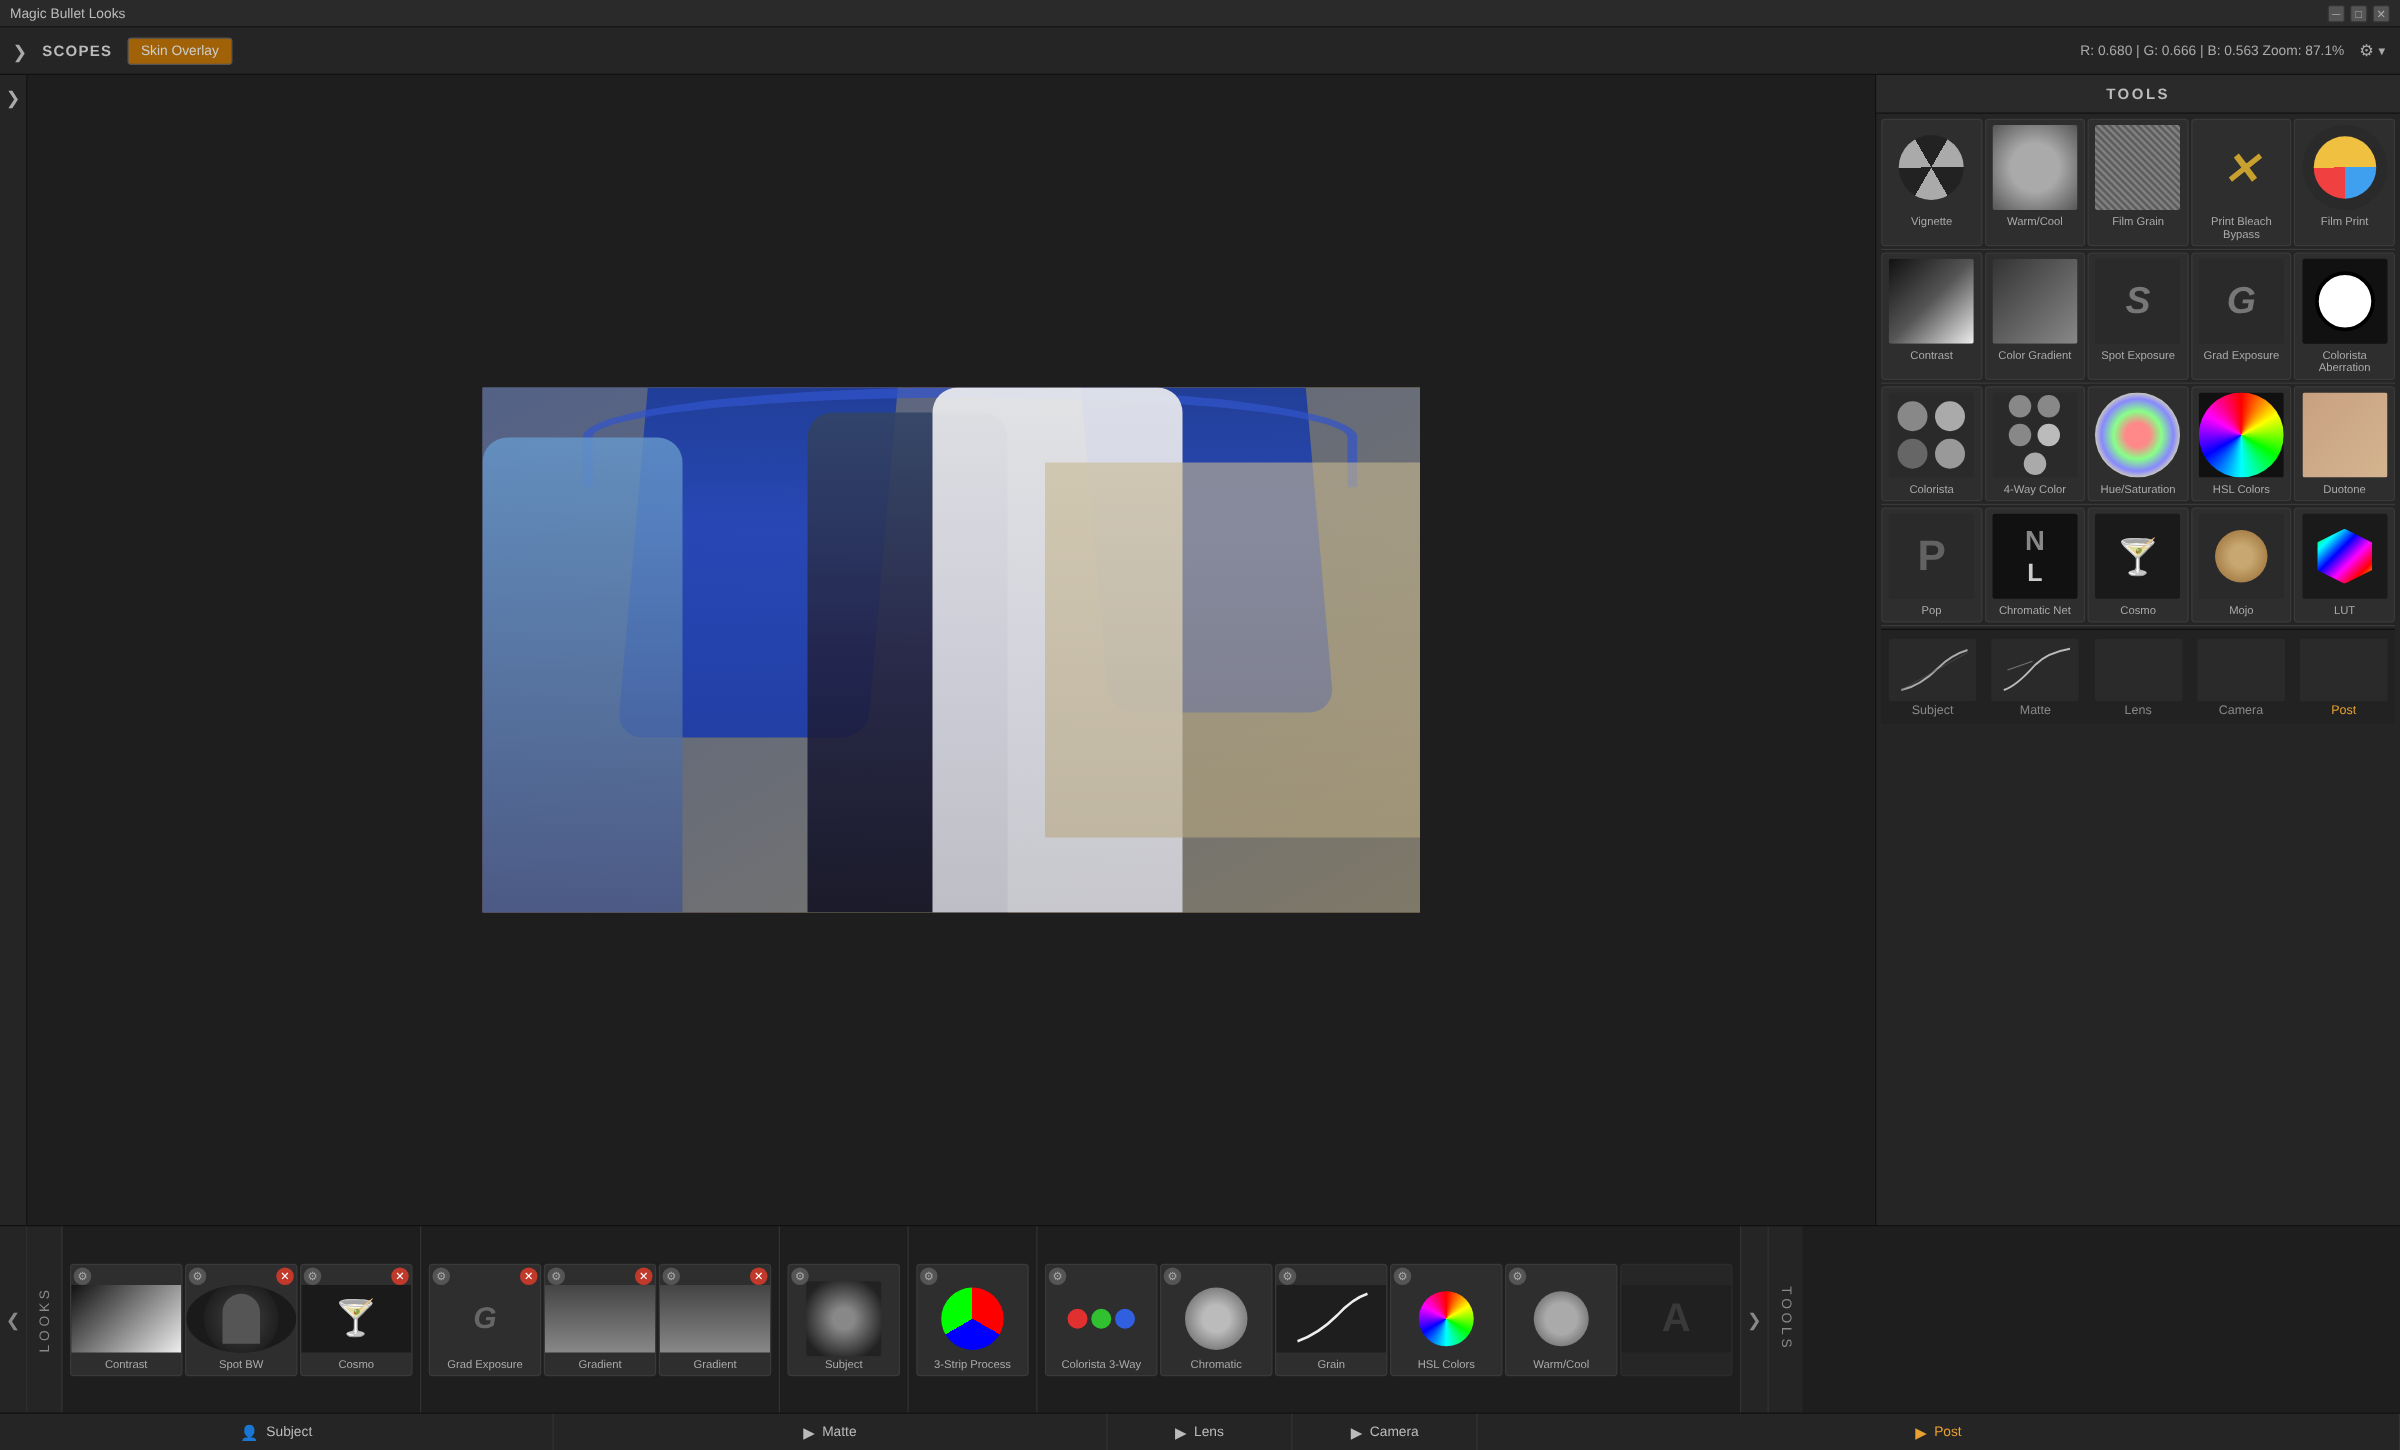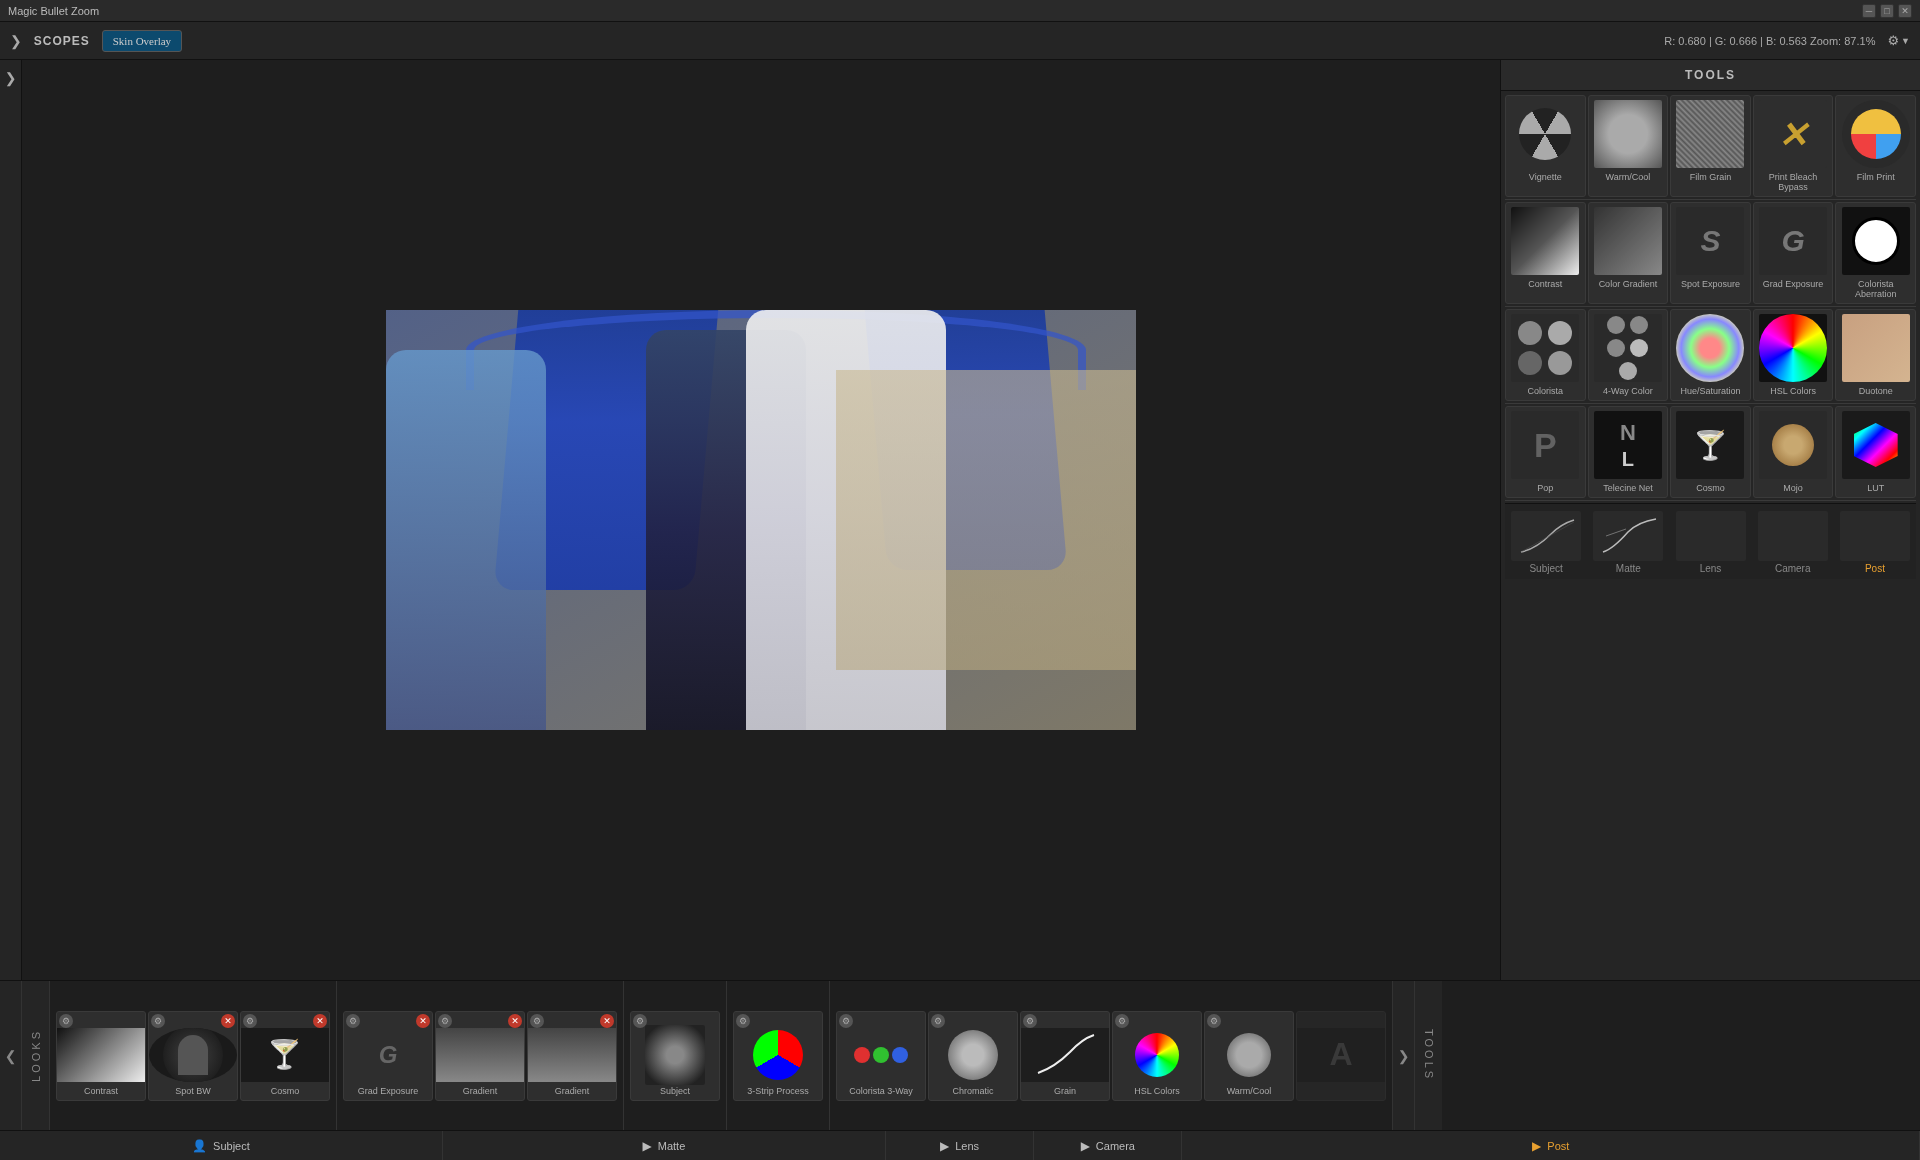--- a/index.html
+++ b/index.html
@@ -45,28 +45,27 @@
       border-bottom: 1px solid #111;
       gap: 12px;
     }
     #topbar .nav-arrow {
       color: #aaa; font-size: 14px; cursor: pointer;
     }
     #topbar .scopes-label {
       color: #bbb; font-size: 12px; font-weight: bold; letter-spacing: 1px;
     }
     #topbar .skin-overlay-btn {
-      background: #0c4a6e;
+      background: #a16207;
       border: 1px solid #555;
       color: #ccc;
       padding: 4px 10px;
       border-radius: 3px;
       cursor: pointer;
       font-size: 11px;
-      font-family: Liberation Serif, serif;
     }
     #topbar .spacer { flex: 1; }
     #topbar .color-info { color: #aaa; font-size: 11px; }
     #topbar .settings-btn {
       background: none; border: none; color: #aaa; cursor: pointer; font-size: 13px;
       display: flex; align-items: center; gap: 2px;
     }
 
     
     #main {
@@ -430,21 +429,21 @@
       width: 44px; height: 44px;
       background: linear-gradient(135deg, #00ff00 0%, #00ffff 20%, #0000ff 40%, #ff00ff 60%, #ff0000 80%, #ffff00 100%);
       clip-path: polygon(50% 0%, 100% 25%, 100% 75%, 50% 100%, 0% 75%, 0% 25%);
     }
 
   </style>
 </head>
 <body>
 
 <div id="titlebar">
-  <span class="title">Magic Bullet Zoom</span>
+  <span class="title">Magic Bullet Looks</span>
   <div class="win-controls">
     <div class="win-btn">─</div>
     <div class="win-btn">□</div>
     <div class="win-btn">✕</div>
   </div>
 </div>
 
 <div id="topbar">
   <span class="nav-arrow">❯</span>
   <span class="scopes-label">SCOPES</span>
@@ -624,21 +623,21 @@
           <div class="tool-thumb" style="background:#2a2a2a;">
             <span class="pop-p">P</span>
           </div>
           <span class="tool-label">Pop</span>
         </div>
         <div class="tool-item">
           <div class="tool-thumb" style="background:#111;flex-direction:column;gap:2px;">
             <span class="nl-icon" style="color:#888;">N</span>
             <span style="color:#ccc;font-weight:bold;font-size:20px;">L</span>
           </div>
-          <span class="tool-label">Telecine Net</span>
+          <span class="tool-label">Chromatic Net</span>
         </div>
         <div class="tool-item">
           <div class="tool-thumb" style="background:#1a1a1a;">
             <span class="martini">🍸</span>
           </div>
           <span class="tool-label">Cosmo</span>
         </div>
         <div class="tool-item">
           <div class="tool-thumb" style="background:#2a2a2a;">
             <div class="mojo-skin"></div>

